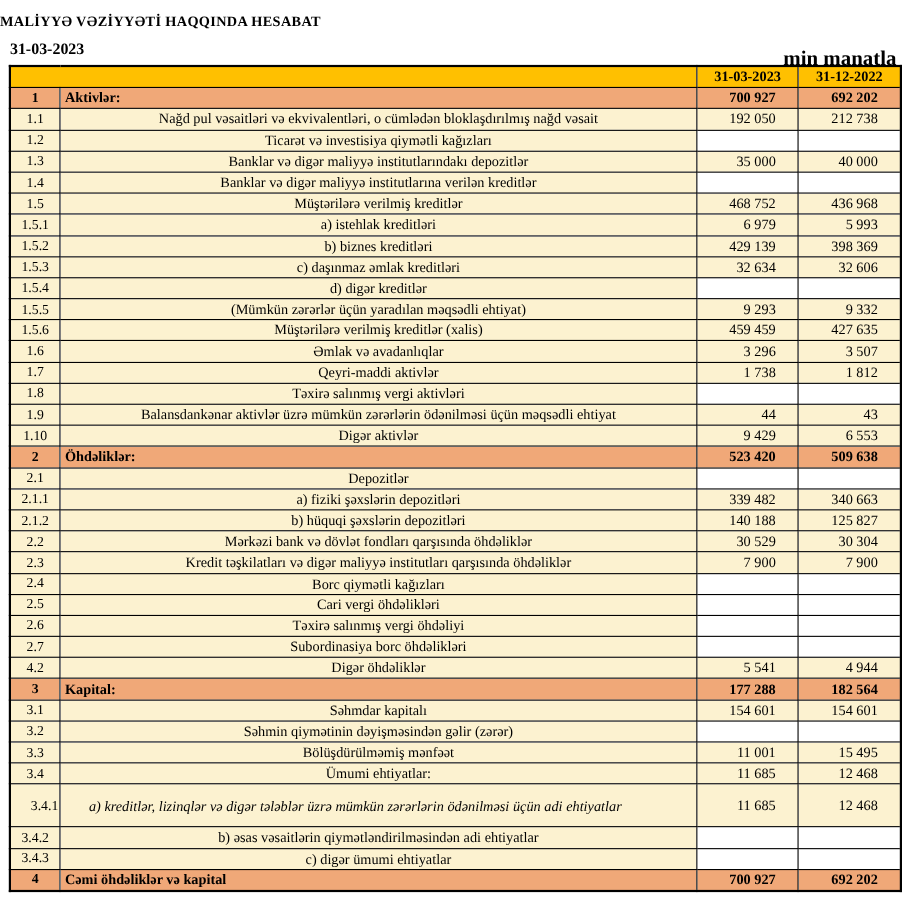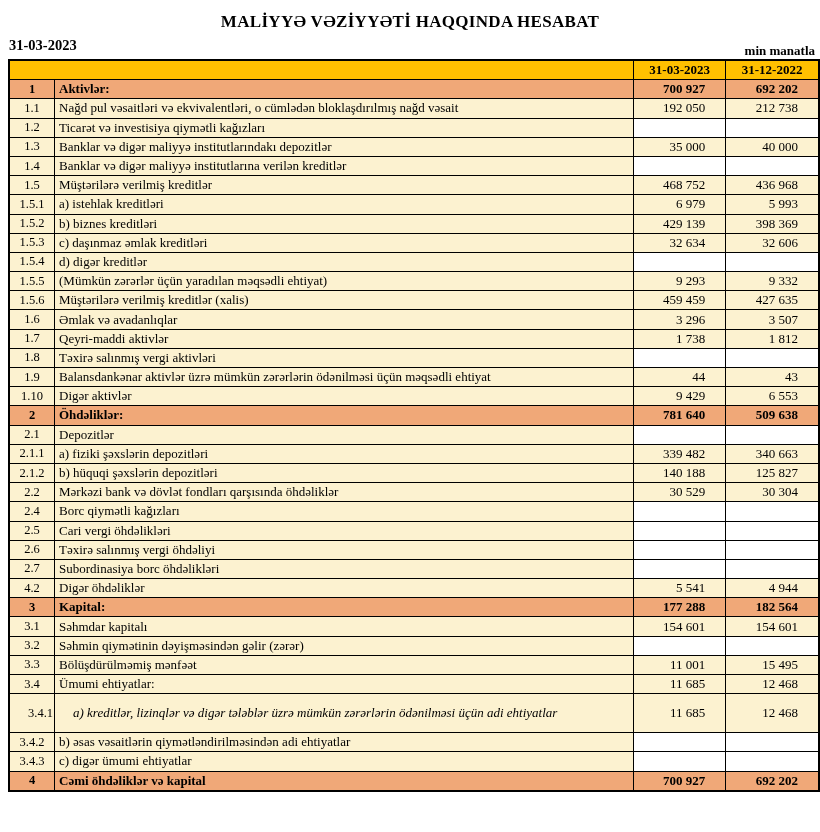--- a/index.html
+++ b/index.html
@@ -14,30 +14,30 @@
   .page{
     position:relative;
     width:820px;height:832px;
     background:#ffffff;
     font-family:"Liberation Serif","DejaVu Serif",serif;
     color:#000;
     overflow:hidden;
   }
   .title{
     position:absolute;top:12px;left:0;width:100%;
-    text-align:center;font-weight:bold;font-size:17px;
+    font-weight:bold;font-size:13px;
     letter-spacing:.3px;
   }
   .date-label{
     position:absolute;top:37px;left:9px;
     font-weight:bold;font-size:14.5px;
   }
   .unit-label{
     position:absolute;top:43px;right:5px;
-    font-weight:bold;font-size:13px;
+    font-weight:bold;font-size:19px;
   }
   table.fin{
     position:absolute;top:59px;left:8px;
     border-collapse:collapse;table-layout:fixed;
     border:2px solid var(--border);
   }
   col.c-num{width:34px;}
   col.c-label{width:585px;}
   col.c-v1{width:93px;}
   col.c-v2{width:94px;}
@@ -45,21 +45,21 @@
     border:1.5px solid var(--border);
     height:18.2px;
     font-size:13px;
     background:var(--cream);
     overflow:hidden;
     white-space:nowrap;
     vertical-align:middle;
   }
   thead td{background:var(--gold);font-weight:bold;text-align:center;}
   td.num{text-align:center;font-size:12.5px;padding:0 1px;}
-  td.label{text-align:left;padding:0 4px 0 4px;}
+  td.label{text-align:center;padding:0 4px 0 4px;}
   td.val{text-align:right;padding:0 20px 0 2px;}
   td.val.empty{background:var(--empty);}
   tr.section td{background:var(--salmon);font-weight:bold;}
   tr.section td.label{text-align:left;}
   tr.tall td{height:38px;padding-left:18px;}
   tr.tall td.label{
     white-space:normal;
     padding-right:60px;
     line-height:1.35;
     font-style:italic;
@@ -186,21 +186,21 @@
         </tr>
         <tr>
           <td class="num">1.10</td>
           <td class="label">Digər aktivlər</td>
           <td class="val">9 429</td>
           <td class="val">6 553</td>
         </tr>
         <tr class="section">
           <td class="num">2</td>
           <td class="label">Öhdəliklər:</td>
-          <td class="val">781 640</td>
+          <td class="val">523 420</td>
           <td class="val">509 638</td>
         </tr>
         <tr>
           <td class="num">2.1</td>
           <td class="label">Depozitlər</td>
           <td class="val empty"></td>
           <td class="val empty"></td>
         </tr>
         <tr>
           <td class="num">2.1.1</td>
@@ -212,20 +212,26 @@
           <td class="num">2.1.2</td>
           <td class="label">b) hüquqi şəxslərin depozitləri</td>
           <td class="val">140 188</td>
           <td class="val">125 827</td>
         </tr>
         <tr>
           <td class="num">2.2</td>
           <td class="label">Mərkəzi bank və dövlət fondları qarşısında öhdəliklər</td>
           <td class="val">30 529</td>
           <td class="val">30 304</td>
+        </tr>
+        <tr>
+          <td class="num">2.3</td>
+          <td class="label">Kredit təşkilatları və digər maliyyə institutları qarşısında öhdəliklər</td>
+          <td class="val">7 900</td>
+          <td class="val">7 900</td>
         </tr>
         <tr>
           <td class="num">2.4</td>
           <td class="label">Borc qiymətli kağızları</td>
           <td class="val empty"></td>
           <td class="val empty"></td>
         </tr>
         <tr>
           <td class="num">2.5</td>
           <td class="label">Cari vergi öhdəlikləri</td>

